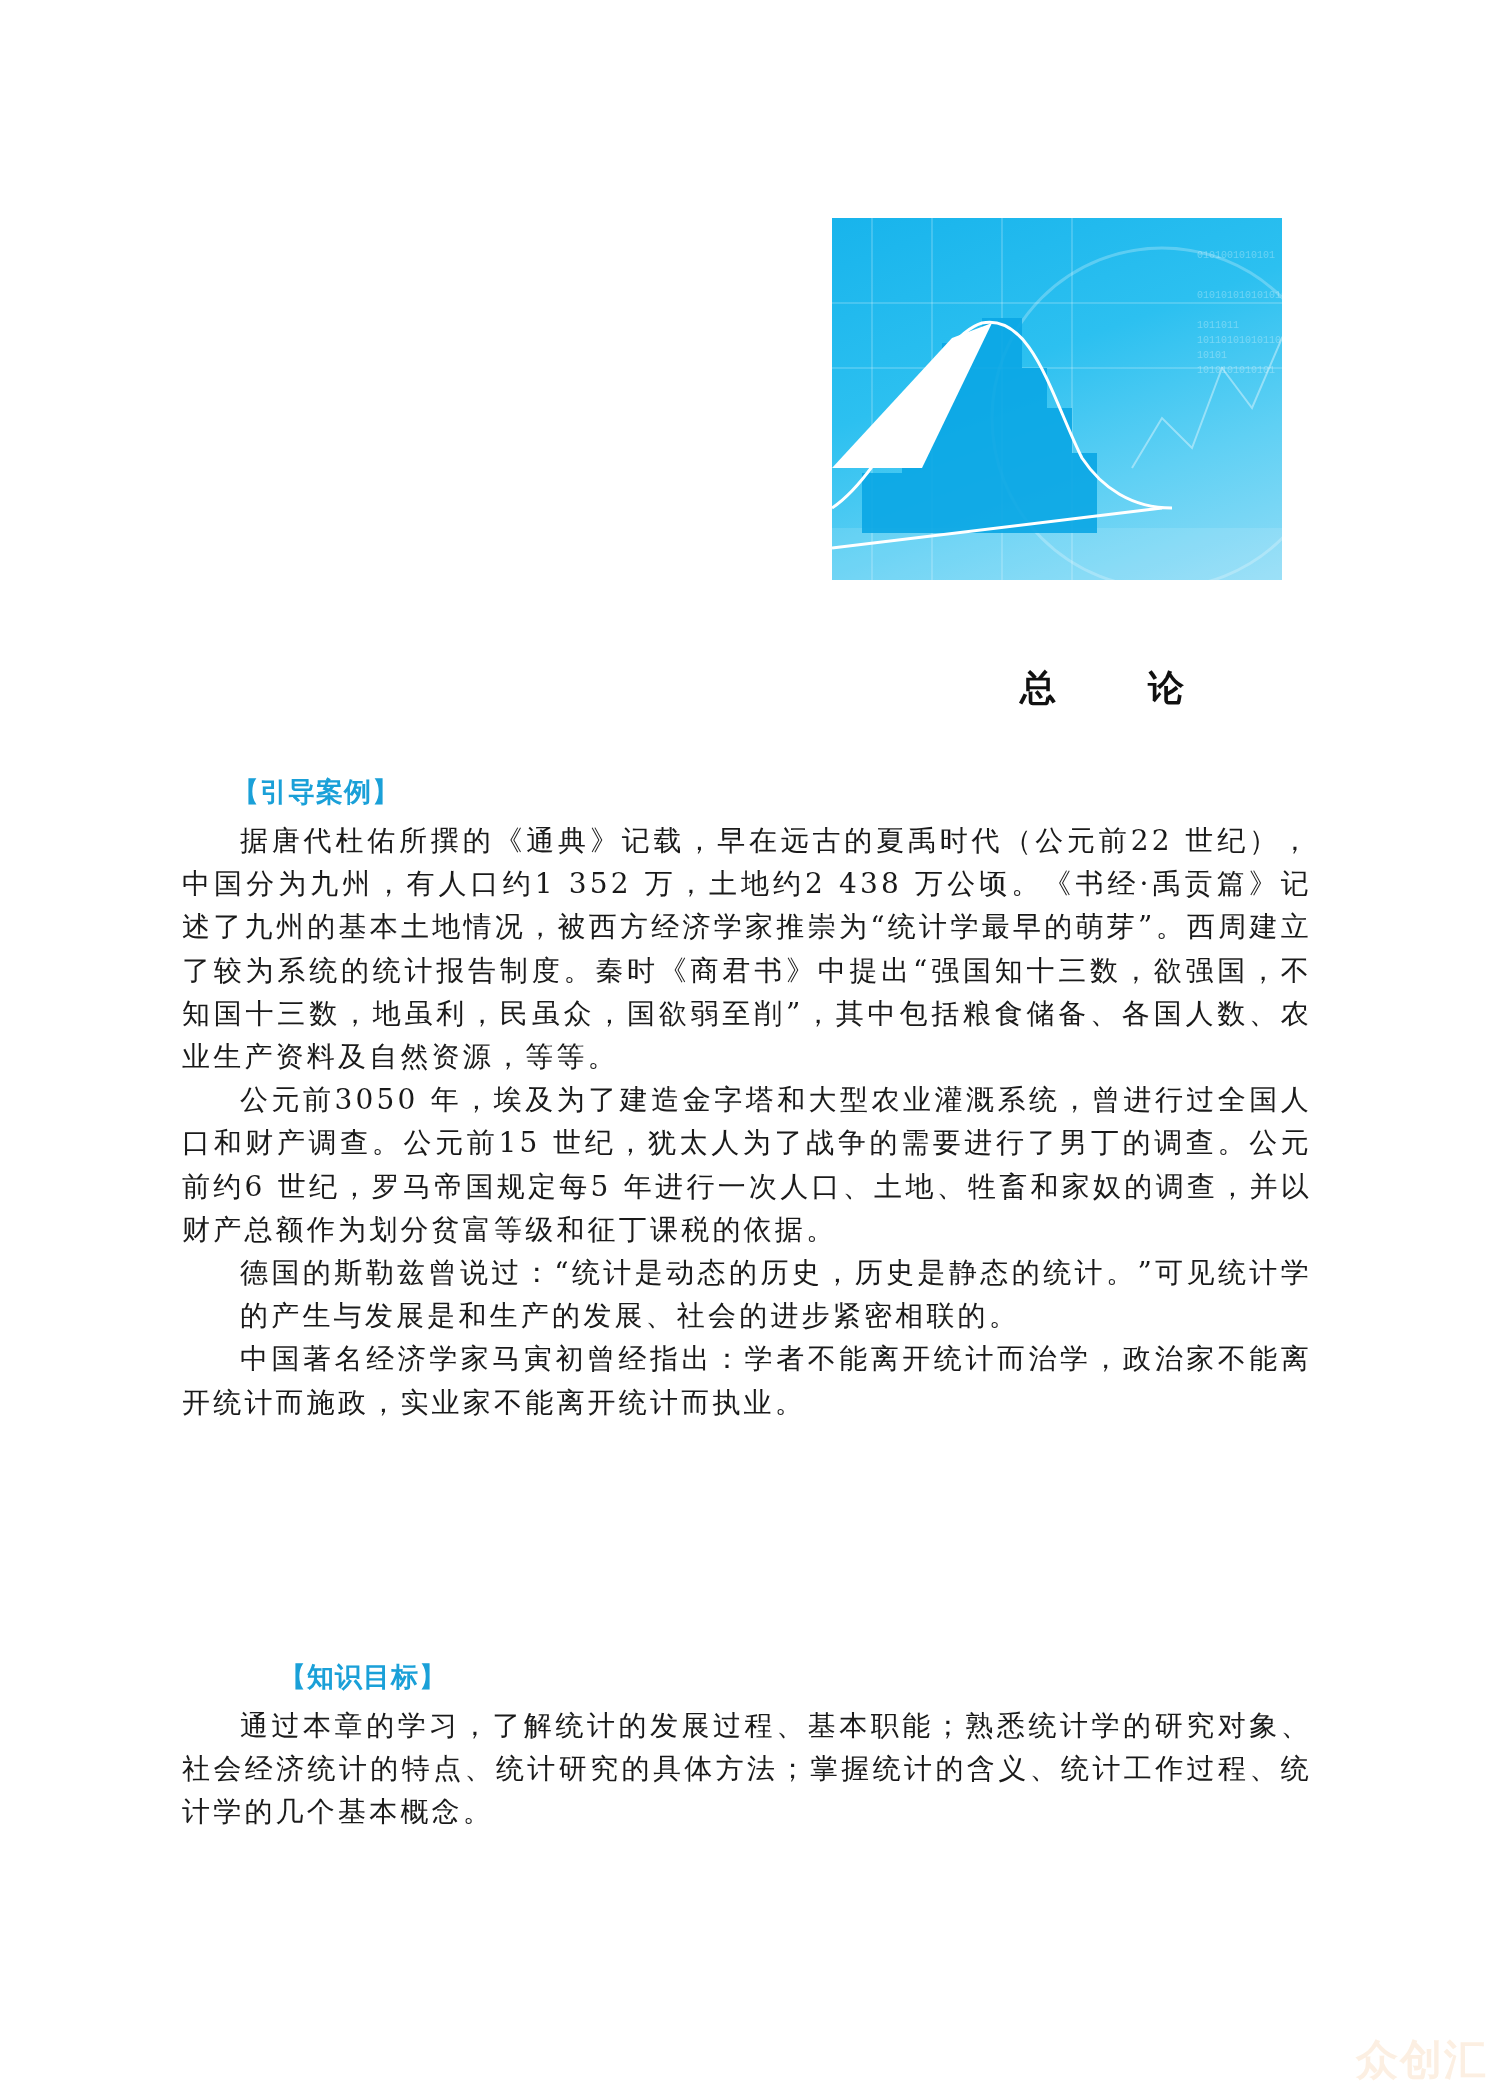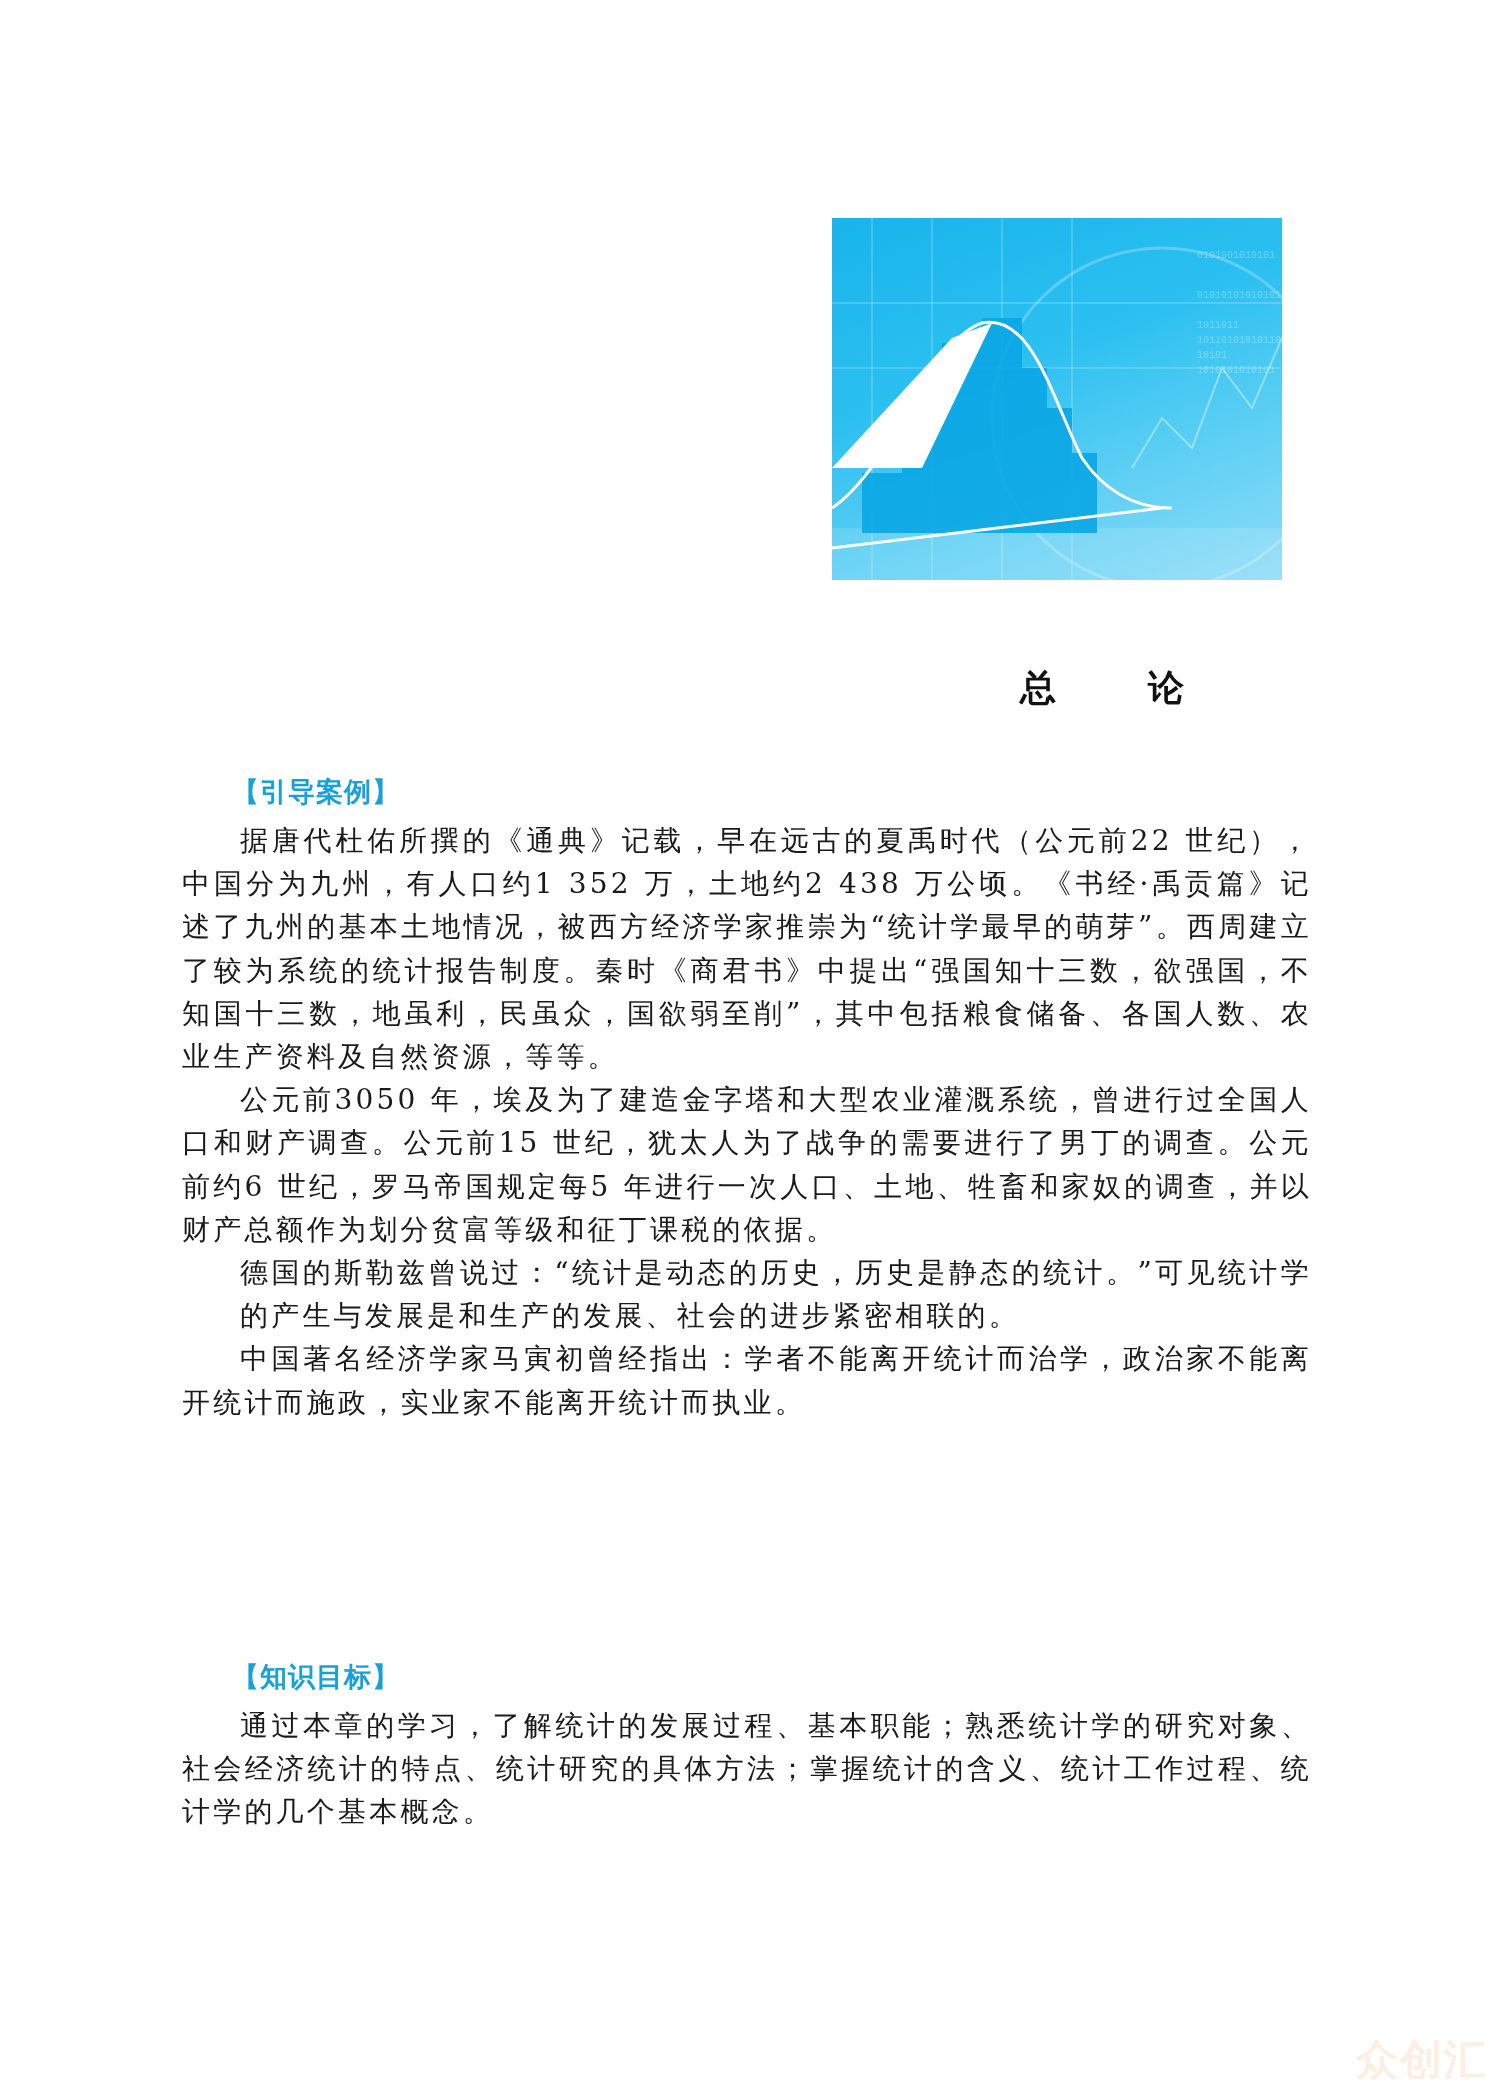--- a/index.html
+++ b/index.html
@@ -67,19 +67,19 @@
 
 <div class="section-heading" style="top:774px;">【引导案例】</div>
 
 <div class="body-text" style="top:819px;">
   <p>据唐代杜佑所撰的《通典》记载，早在远古的夏禹时代（公元前22 世纪），中国分为九州，有人口约1 352 万，土地约2 438 万公顷。《书经·禹贡篇》记述了九州的基本土地情况，被西方经济学家推崇为“统计学最早的萌芽”。西周建立了较为系统的统计报告制度。秦时《商君书》中提出“强国知十三数，欲强国，不知国十三数，地虽利，民虽众，国欲弱至削”，其中包括粮食储备、各国人数、农业生产资料及自然资源，等等。</p>
   <p>公元前3050 年，埃及为了建造金字塔和大型农业灌溉系统，曾进行过全国人口和财产调查。公元前15 世纪，犹太人为了战争的需要进行了男丁的调查。公元前约6 世纪，罗马帝国规定每5 年进行一次人口、土地、牲畜和家奴的调查，并以财产总额作为划分贫富等级和征丁课税的依据。</p>
   <p class="noindent" style="padding-left:58px; text-indent:0;">德国的斯勒兹曾说过：“统计是动态的历史，历史是静态的统计。”可见统计学的产生与发展是和生产的发展、社会的进步紧密相联的。</p>
   <p>中国著名经济学家马寅初曾经指出：学者不能离开统计而治学，政治家不能离开统计而施政，实业家不能离开统计而执业。</p>
 </div>
 
-<div class="section-heading" style="top:1659px;">【知识目标】</div>
+<div class="section-heading" style="top:1659px;margin-left:47px;">【知识目标】</div>
 
 <div class="body-text" style="top:1704px;">
   <p>通过本章的学习，了解统计的发展过程、基本职能；熟悉统计学的研究对象、社会经济统计的特点、统计研究的具体方法；掌握统计的含义、统计工作过程、统计学的几个基本概念。</p>
 </div>
 
 <div class="watermark">众创汇</div>
 
 </body></html>

